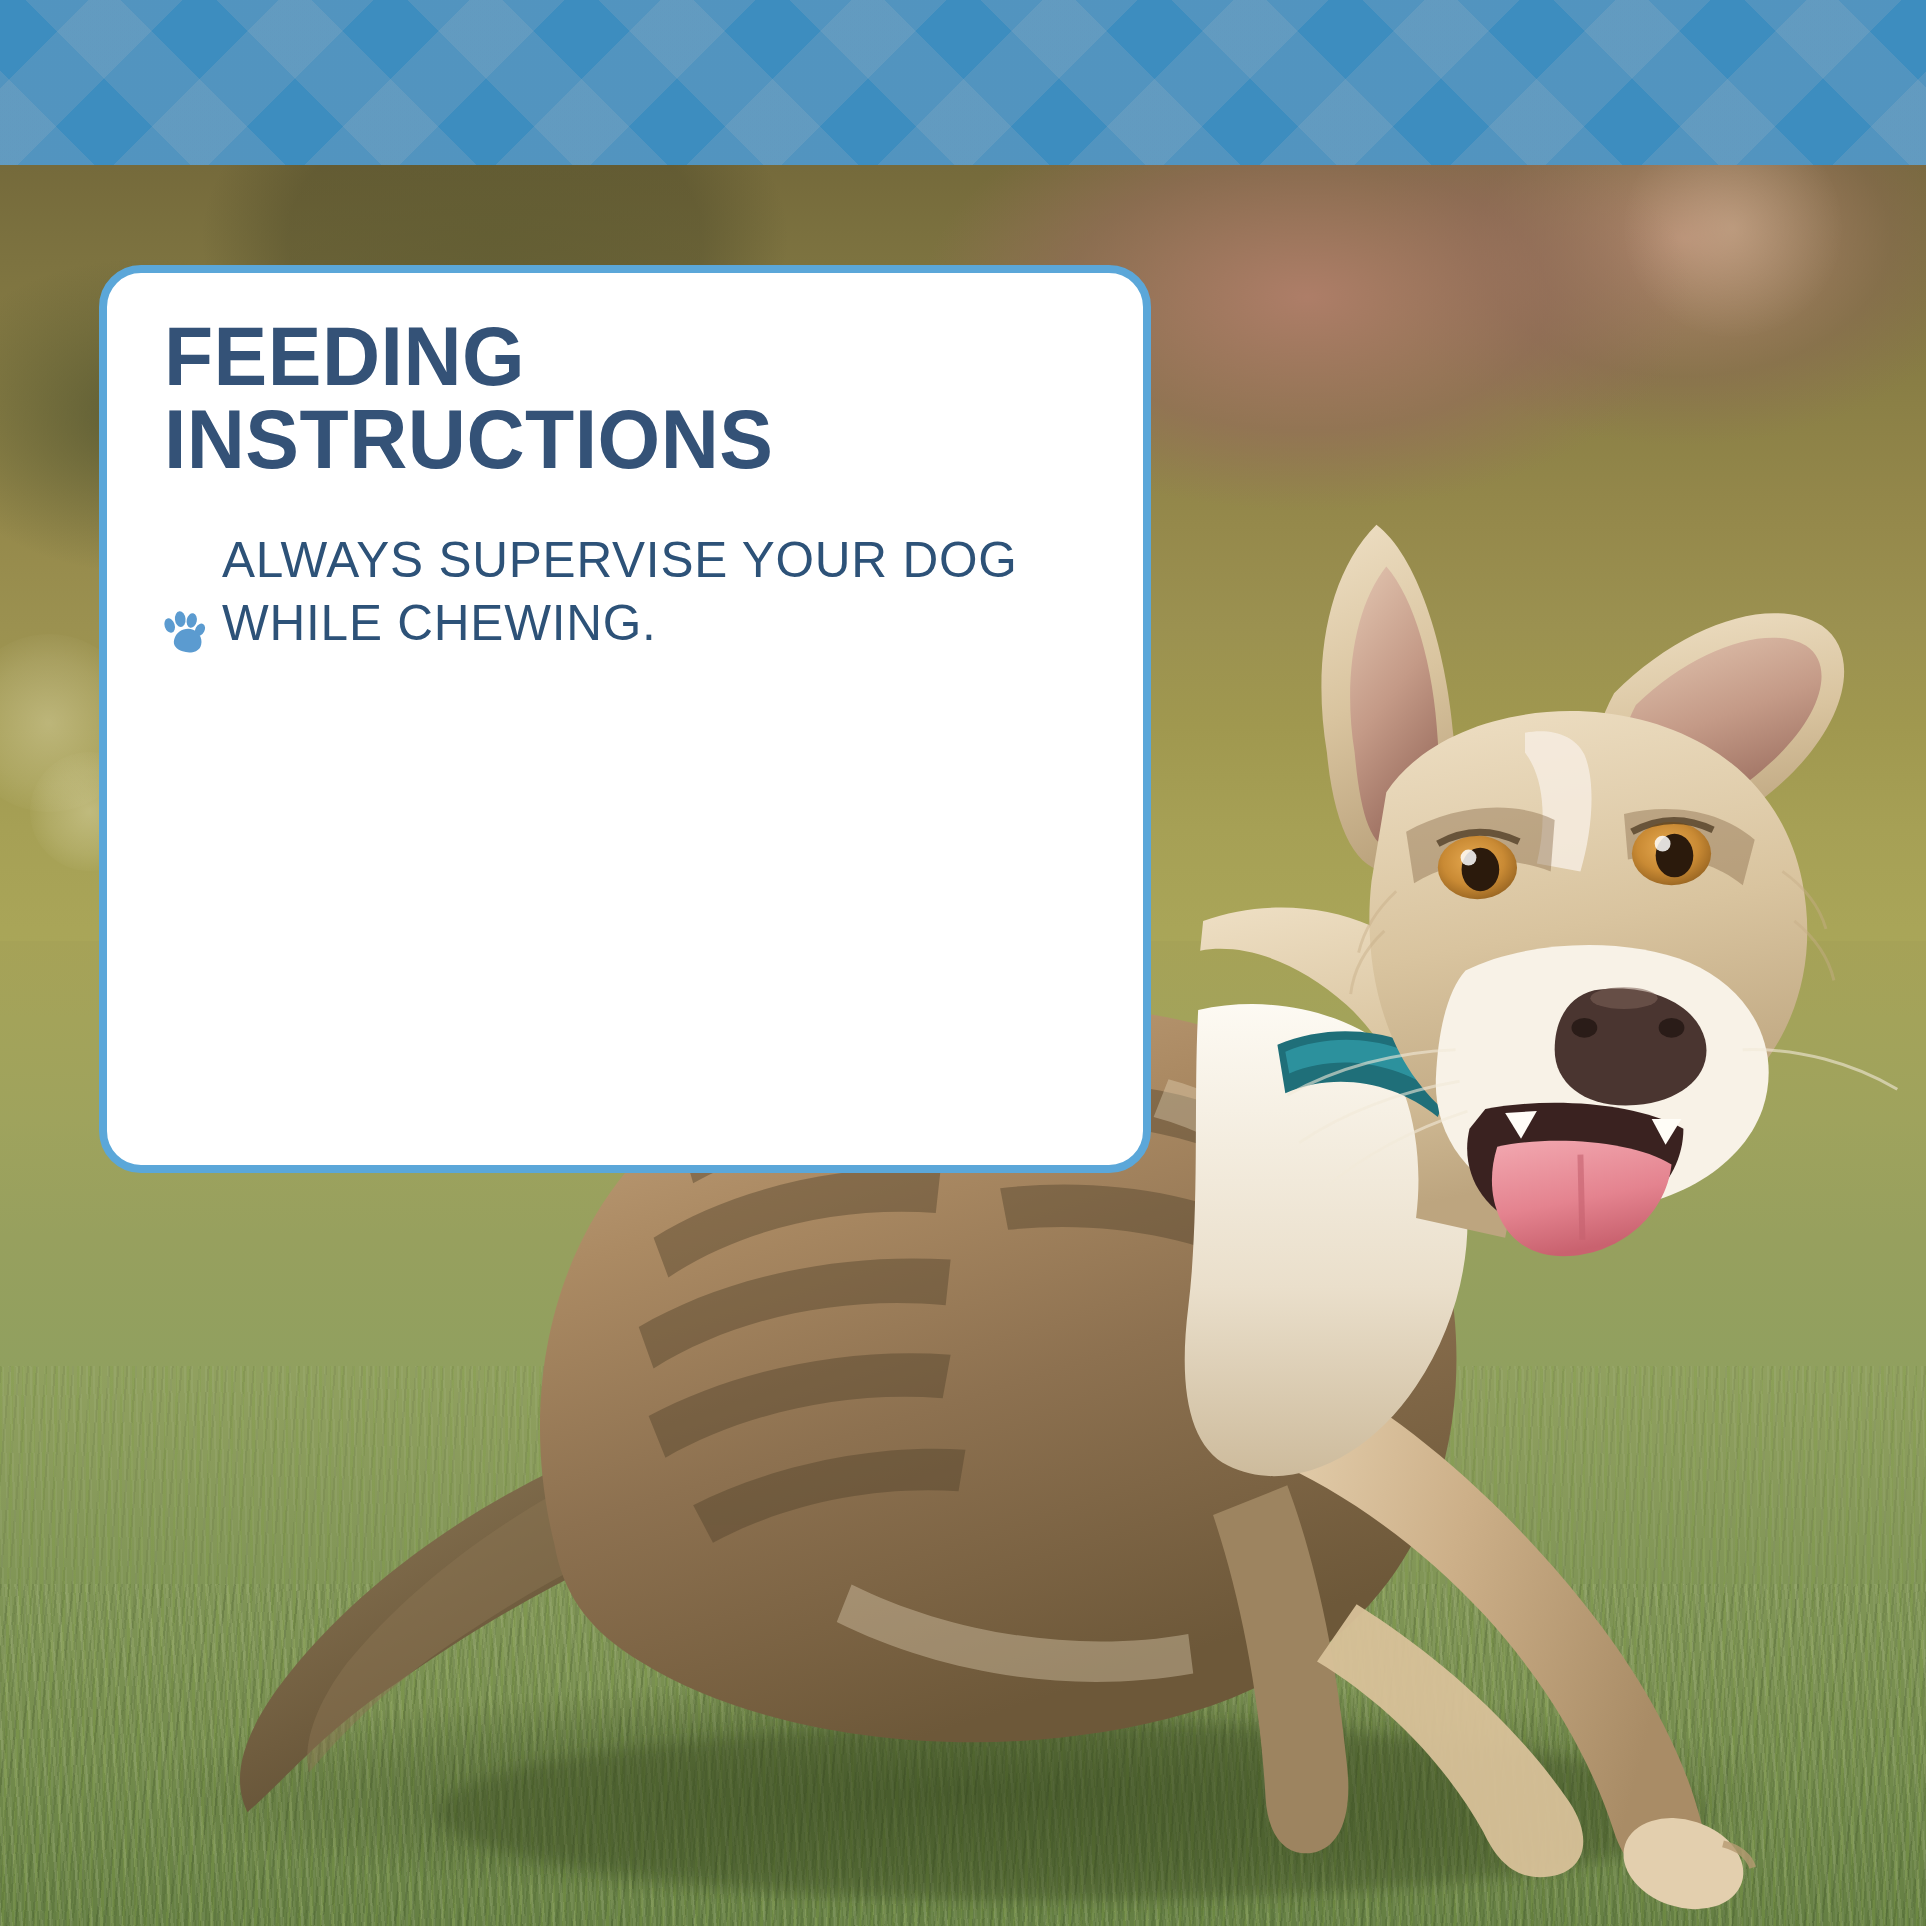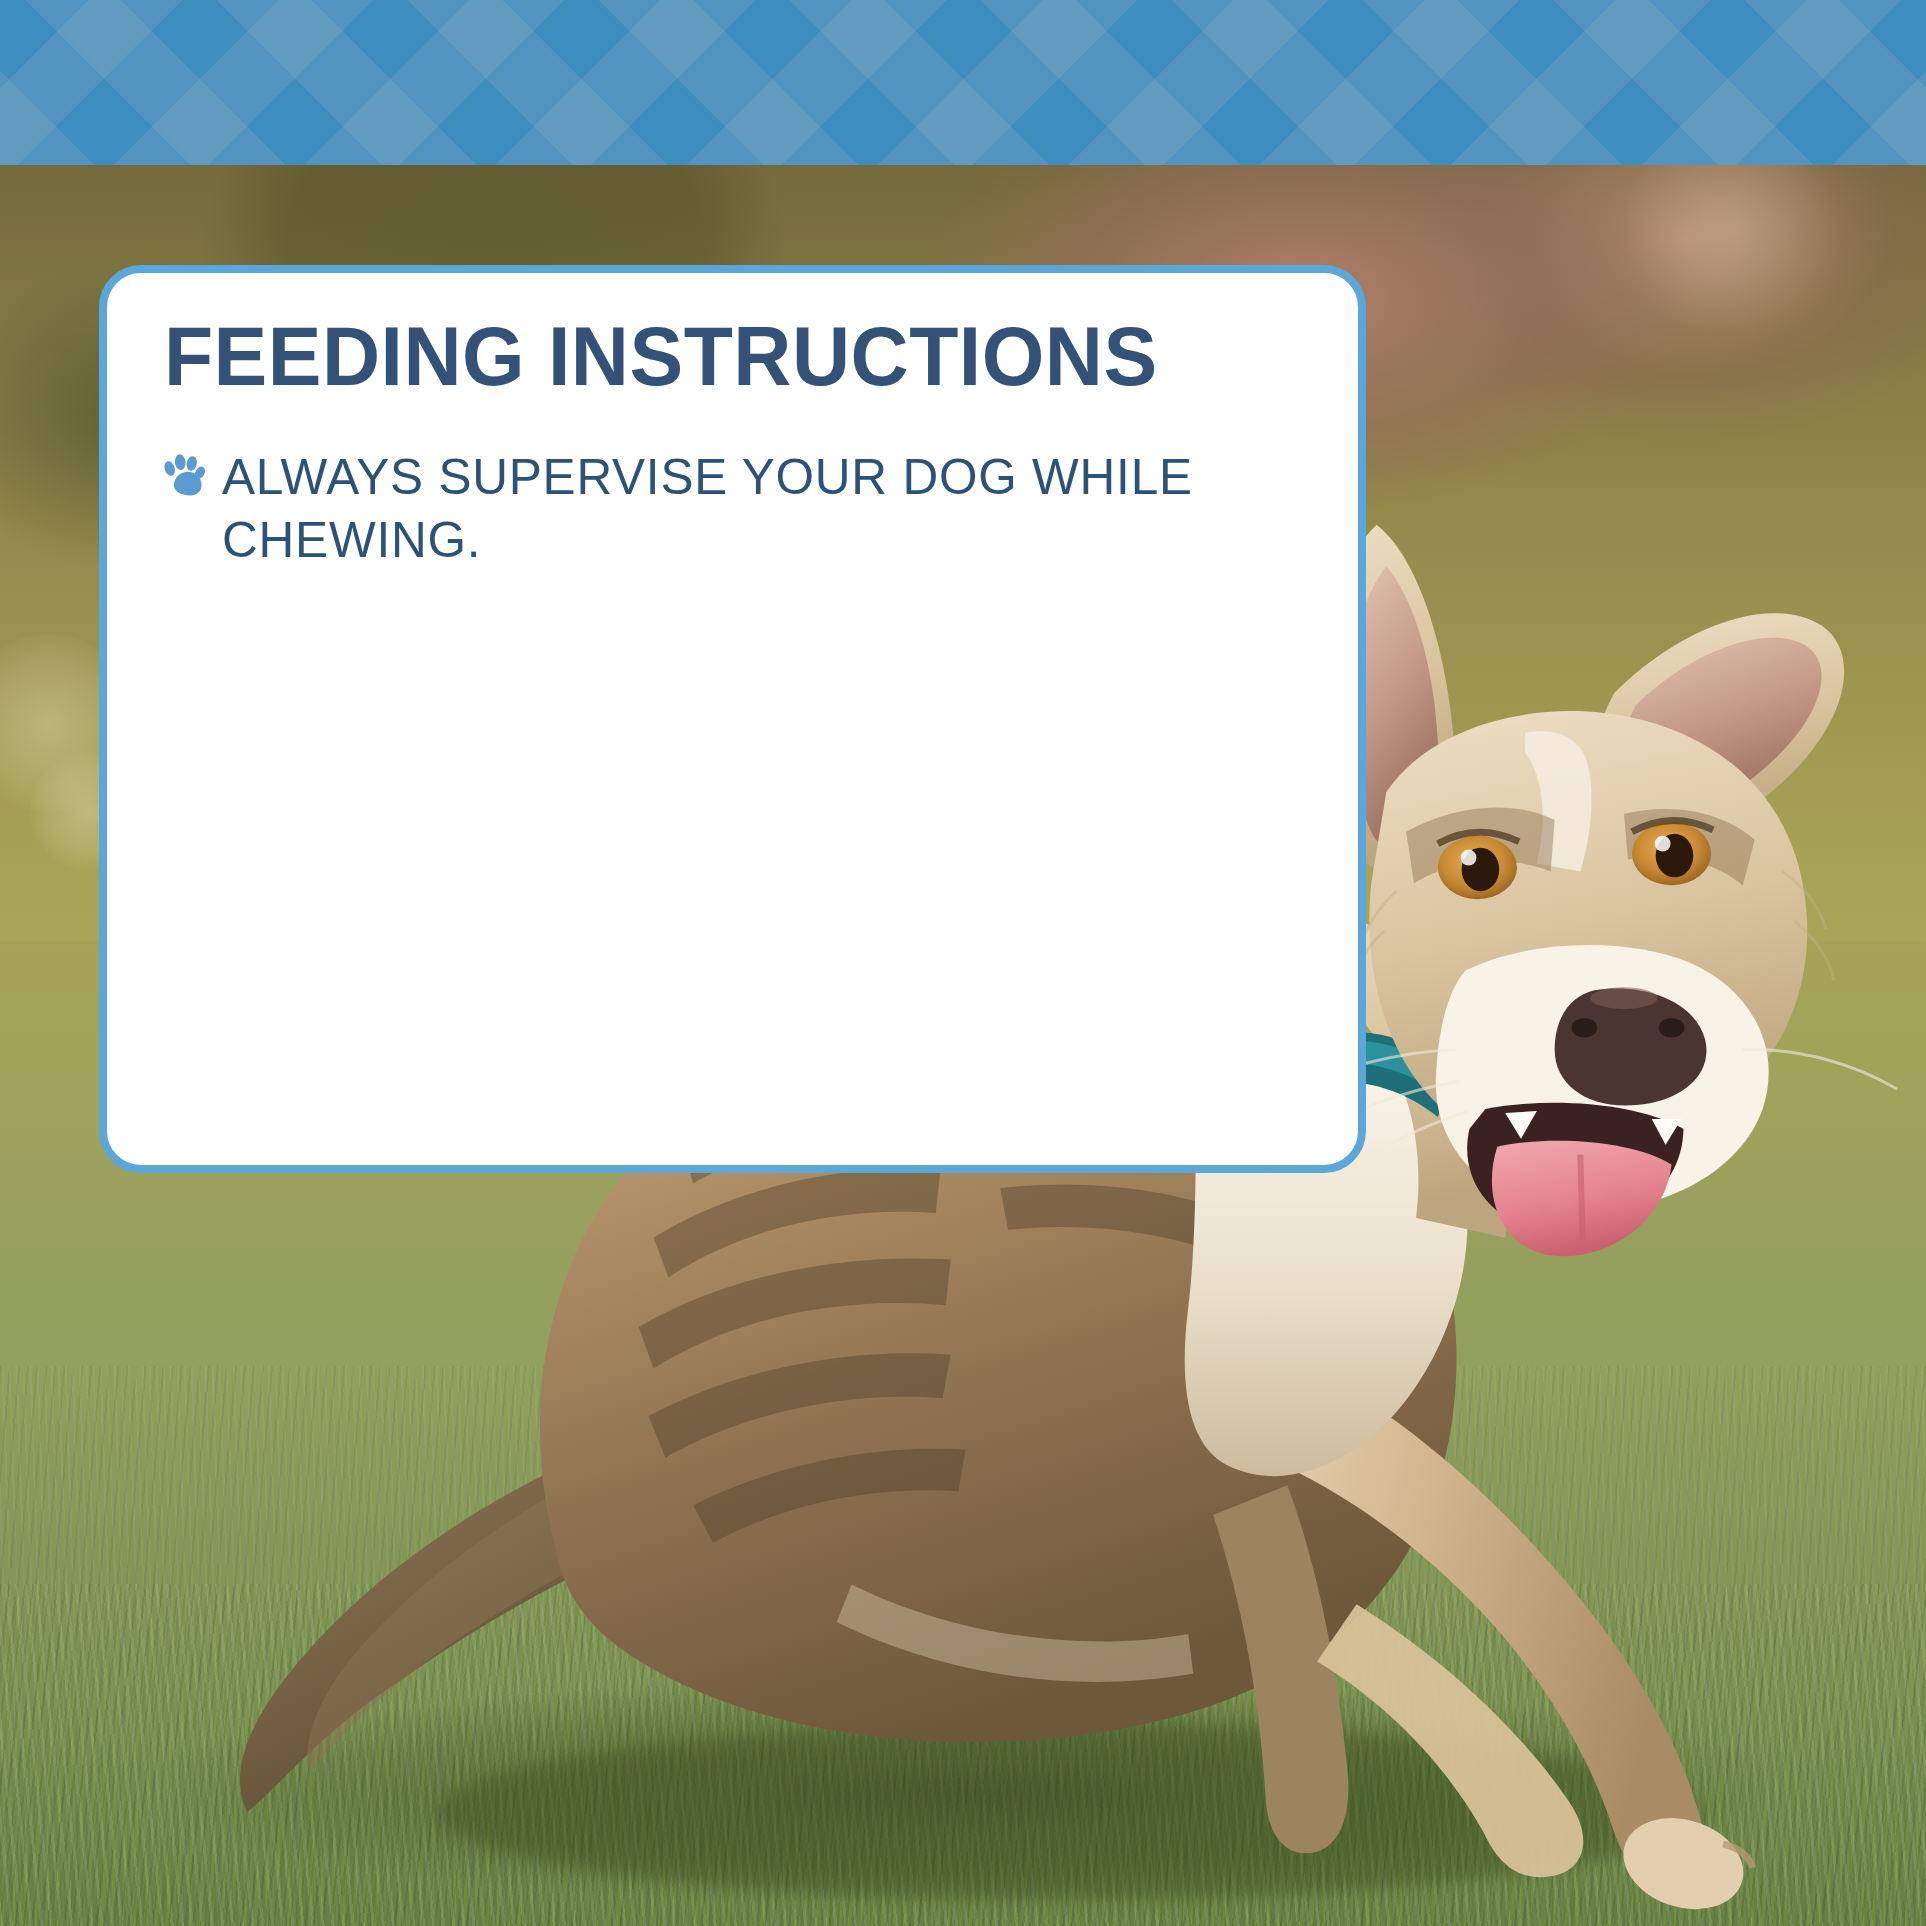--- a/index.html
+++ b/index.html
@@ -142,21 +142,21 @@
         rgba(0,0,0,0) 67px, rgba(0,0,0,0) 135px);
     mix-blend-mode: multiply;
     opacity: 0.55;
   }
 
   
   .card {
     position: absolute;
     left: 99px;
     top: 265px;
-    width: 1267px;
+    width: 1052px;
     height: 908px;
     box-sizing: border-box;
     background: #ffffff;
     border: 8px solid #5ba7d9;
     border-radius: 42px;
     padding: 42px 53px 30px 53px;
   }
   .card-title {
     margin: 0;
     font-family: "Liberation Sans", sans-serif;
@@ -169,21 +169,21 @@
     transform: scaleX(0.97);
     transform-origin: left center;
   }
   .bullets {
     list-style: none;
     margin: 36px 0 0 0;
     padding: 0;
   }
   .bullet {
     display: flex;
-    align-items: flex-start;
+    align-items: flex-end;
     margin-bottom: 42px;
     margin-top: 48px;
   }
   .bullet:last-child { margin-bottom: 0; }
   .paw {
     flex: 0 0 auto;
     width: 46px;
     height: 46px;
     margin-top: 6px;
     margin-right: 16px;

